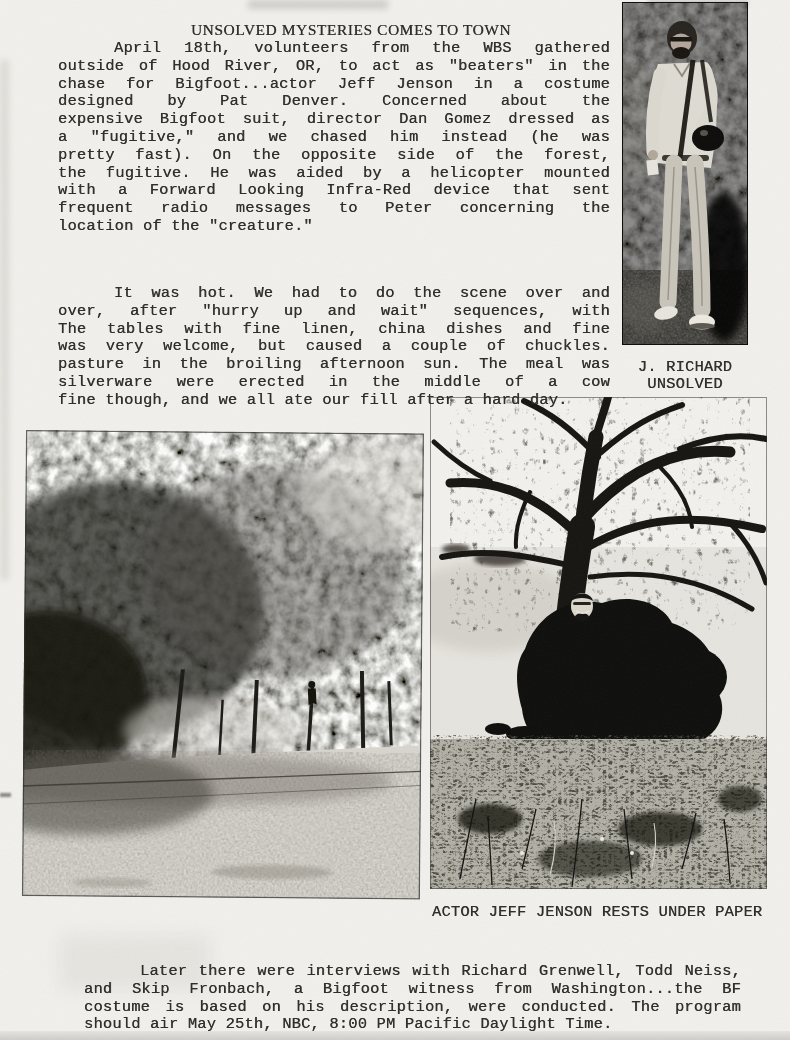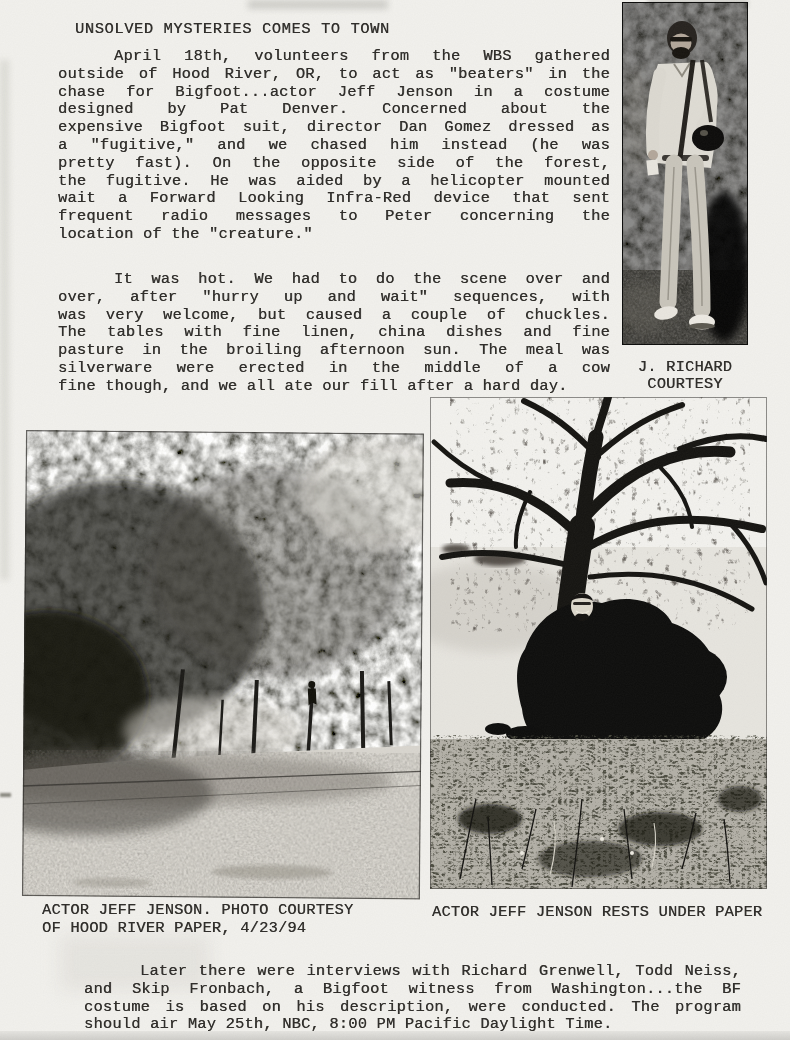--- a/index.html
+++ b/index.html
@@ -8,26 +8,27 @@
     background:#f2f1ed;
     font-family:"Liberation Mono","DejaVu Sans Mono",monospace;
     color:#2d2b28;
   }
   .typew{
     font-size:15.4px;line-height:17.8px;letter-spacing:0.2px;
     text-shadow:0.35px 0 0.2px rgba(42,40,36,0.75);
   }
   .abs{position:absolute;}
   .title{
-    left:75px;top:21px;width:552px;text-align:left;letter-spacing:0.6px;
+    left:75px;top:21px;width:552px;text-align:center;letter-spacing:0.6px;
     z-index:3;
+    font-family:Liberation Serif, serif;
   }
   .para{z-index:3;}
-  .p1{left:58px;top:48px;width:552px;}
-  .p2{left:58px;top:271px;width:552px;}
+  .p1{left:58px;top:40px;width:552px;}
+  .p2{left:58px;top:285px;width:552px;}
   .p3{left:84px;top:955px;width:657px;margin-top:8px;}
   .jline{text-align:justify;text-align-last:justify;}
   .jline.last{text-align-last:left;}
   .jline.indent{padding-left:56px;}
   .caption{z-index:3;}
   .cap-grenwell{left:622px;top:359px;width:126px;text-align:center;line-height:17px;}
   .cap-left{left:42px;top:902px;width:384px;line-height:17.5px;}
   .cap-right{left:432px;top:904px;width:352px;}
   .photo{z-index:2;display:block;}
   .ph-grenwell{left:622px;top:2px;width:126px;height:343px;}
@@ -101,29 +102,29 @@
 
   <div class="abs typew para p1">
       <div class="jline indent">April 18th, volunteers from the WBS gathered</div>
       <div class="jline">outside of Hood River, OR, to act as "beaters" in the</div>
       <div class="jline">chase for Bigfoot...actor Jeff Jenson in a costume</div>
       <div class="jline">designed by Pat Denver.  Concerned about the</div>
       <div class="jline">expensive Bigfoot suit, director Dan Gomez dressed as</div>
       <div class="jline">a "fugitive," and we chased him instead (he was</div>
       <div class="jline">pretty fast).  On the opposite side of the forest,</div>
       <div class="jline">the fugitive.  He was aided by a helicopter mounted</div>
-      <div class="jline">wait a  Forward Looking Infra-Red device that sent</div>
+      <div class="jline">with a  Forward Looking Infra-Red device that sent</div>
       <div class="jline">frequent radio messages to Peter concerning the</div>
       <div class="jline last">location of the "creature."</div>
     </div>
   <div class="abs typew para p2">
       <div class="jline indent">It was hot.  We had to do the scene over and</div>
       <div class="jline">over, after "hurry up and wait" sequences, with</div>
+      <div class="jline">The tables with fine linen, china dishes and fine</div>
       <div class="jline">was very welcome, but caused a couple of chuckles.</div>
-      <div class="jline">The tables with fine linen, china dishes and fine</div>
       <div class="jline">pasture in the broiling afternoon sun.  The meal was</div>
       <div class="jline">silverware were erected in the middle of a cow</div>
       <div class="jline last">fine though, and we all ate our fill after a hard day.</div>
     </div>
   <div class="abs typew para p3">
       <div class="jline indent">Later there were interviews with Richard Grenwell, Todd Neiss,</div>
       <div class="jline">and Skip Fronbach, a Bigfoot witness from Washington...the BF</div>
       <div class="jline">costume is based on his description, were conducted.  The program</div>
       <div class="jline last">should air May 25th, NBC, 8:00 PM Pacific Daylight Time.</div>
     </div>
@@ -159,21 +160,21 @@
       <path d="M73,165 C77,215 80,258 80,304" fill="none" stroke="#9a968c" stroke-width="1.5"></path>
       <ellipse cx="44" cy="311" rx="12" ry="6.5" fill="#e9e6df" transform="rotate(-12 44 311)"></ellipse>
       <ellipse cx="80" cy="320" rx="13" ry="7.5" fill="#edeae3"></ellipse>
       <ellipse cx="80" cy="324" rx="13" ry="3" fill="#5b584f"></ellipse>
       <rect x="0.5" y="0.5" width="125" height="342" fill="none" stroke="#0a0a09" stroke-width="1"></rect>
     </svg>
   </div>
 
   <div class="abs typew caption cap-grenwell">
     <div>J. RICHARD</div>
-    <div>COURTESY</div>
+    <div>UNSOLVED</div>
   </div>
 
   <div class="abs photo ph-orchard">
     <svg viewBox="0 0 398 466" preserveAspectRatio="none">
       <rect x="0" y="0" width="398" height="466" fill="#ccc9c3"></rect>
       <rect x="0" y="0" width="398" height="325" filter="url(#f-foliage)"></rect>
       <ellipse cx="90" cy="180" rx="150" ry="130" fill="#23211e" opacity="0.75" filter="url(#f-blur6)"></ellipse>
       <ellipse cx="250" cy="140" rx="130" ry="105" fill="#4a4742" opacity="0.45" filter="url(#f-blur6)"></ellipse>
       <ellipse cx="355" cy="60" rx="80" ry="55" fill="#d8d5cf" opacity="0.6" filter="url(#f-blur6)"></ellipse>
       <ellipse cx="25" cy="265" rx="100" ry="85" fill="#151310" opacity="0.9" filter="url(#f-blur4)"></ellipse>
@@ -255,24 +256,20 @@
       <path d="M300,486 Q298,452 294,422" fill="none" stroke="#11100e" stroke-width="1.3"></path>
       <path d="M120,478 Q128,448 124,424" fill="none" stroke="#d8d5ca" stroke-width="1.1"></path>
       <path d="M222,470 Q228,446 224,426" fill="none" stroke="#d8d5ca" stroke-width="1.1"></path>
       <circle cx="172" cy="442" r="2" fill="#eeebe2"></circle>
       <circle cx="202" cy="456" r="2" fill="#eeebe2"></circle>
       <circle cx="92" cy="456" r="2" fill="#eeebe2"></circle>
       <rect x="0.5" y="0.5" width="336" height="491" fill="none" stroke="#23221f" stroke-width="1" opacity="0.5"></rect>
     </svg>
   </div>
 
-  <div class="abs typew caption cap-left">
-    <div>ACTOR JEFF JENSON.  PHOTO COURTESY</div>
-    <div>OF HOOD RIVER PAPER, 4/23/94</div>
-  </div>
   <div class="abs typew caption cap-right">ACTOR JEFF JENSON RESTS UNDER PAPER</div>
 
   <div class="abs bottom-strip"></div>
 
   <svg class="abs grain">
     <rect x="0" y="0" width="790" height="1040" filter="url(#f-grain)"></rect>
   </svg>
 
 </div>
 

